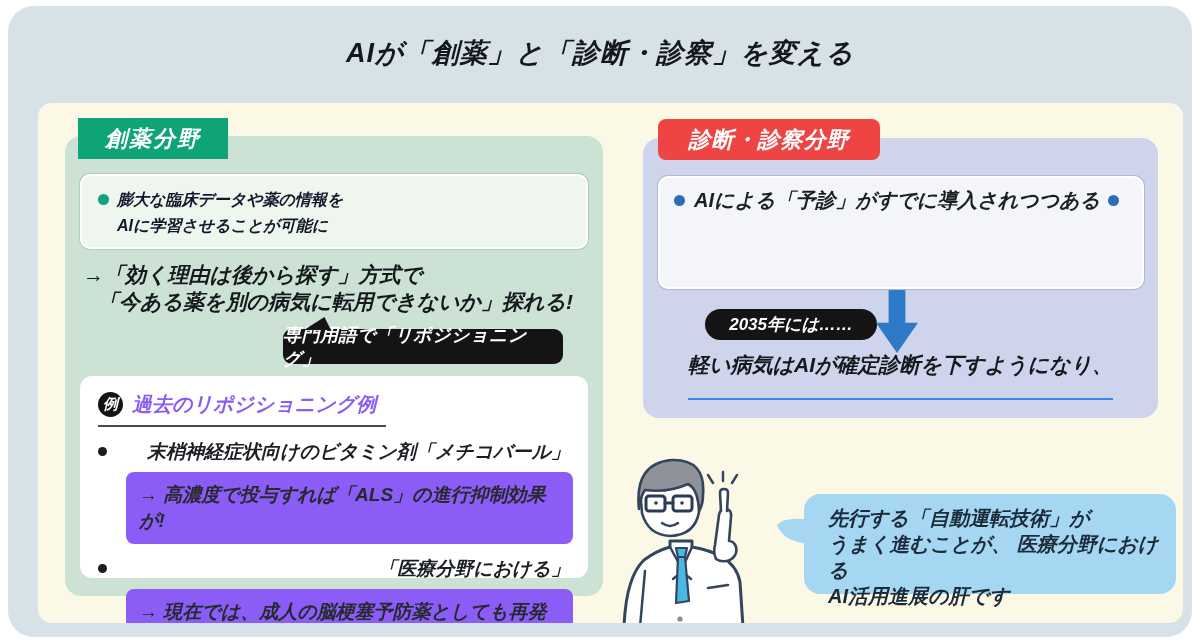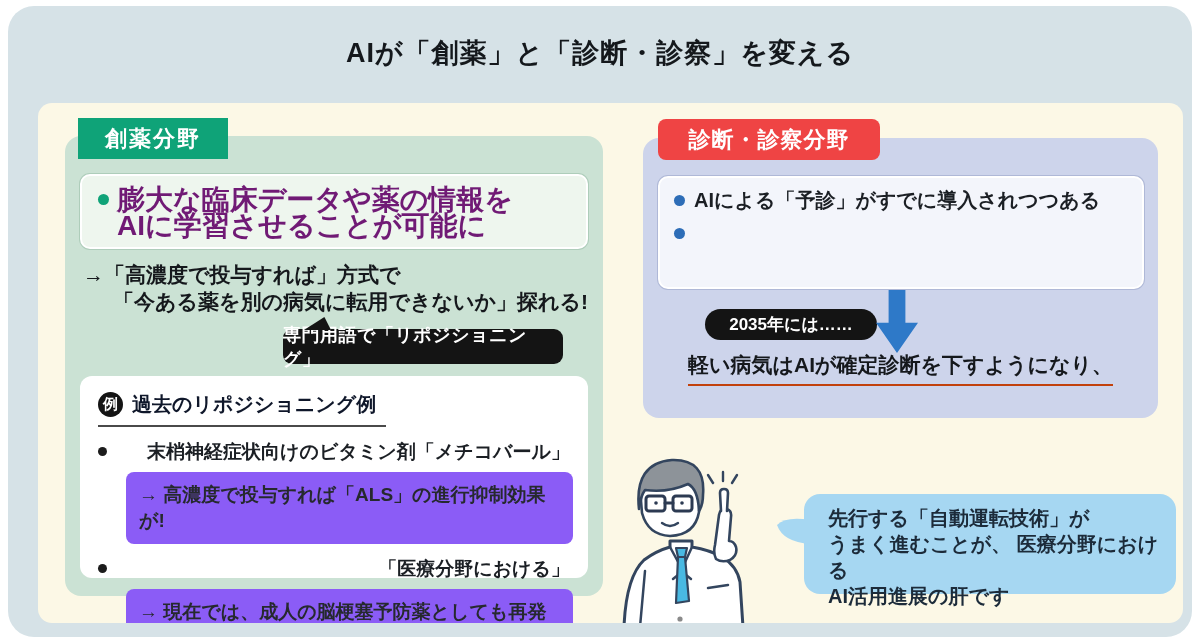--- a/index.html
+++ b/index.html
@@ -1,20 +1,20 @@
 <!DOCTYPE html>
 <html lang="ja"><head>
 <meta charset="utf-8">
 <style>
   * { margin:0; padding:0; box-sizing:border-box; }
   body {
     font-family: "Liberation Sans", "DejaVu Sans", sans-serif;
     background:#ffffff; width:1200px; height:643px; overflow:hidden;
   }
-  .stage { position:relative; width:1200px; height:467px; background:#ffffff; }
+  .stage { position:relative; width:1200px; height:467px; background:#ffffff;font-style:italic; }
   .frame {
     position:absolute; left:8px; top:6px; width:1184px; height:631px;
     background:#d6e2e7; border-radius:26px;
   }
   .title {
     position:absolute; left:0; top:29px; width:100%; text-align:center;
     font-size:27px; font-weight:700; color:#14181c; letter-spacing:1px;
   }
   .content {
     position:absolute; left:30px; top:97px; width:1145px; height:520px;
@@ -33,26 +33,26 @@
   .wbox-capability {
     position:absolute; left:42px; top:71px; width:508px; height:75px;
     background:#eef6ee; border:2px solid #ffffff; border-radius:10px;
     box-shadow:0 0 0 1px rgba(140,180,155,.45);
     padding:11px 16px; display:flex; gap:8px;
   }
   .dot { width:11px; height:11px; border-radius:50%; flex:0 0 auto; margin-top:7px; }
   .dot.green { background:#0fa378; }
   .dot.blue  { background:#2d6db7; }
   .dot.black { background:#1c1c1c; width:9px; height:9px; margin-top:8px; }
-  .cap-text { font-size:28px; font-weight:600; color:#701a75; line-height:26px; }
+  .cap-text { font-size:16px; font-weight:600; color:#0f172a; line-height:26px; }
   .arrow-note {
     position:absolute; left:45px; top:158px; font-size:21px; font-weight:600;
     color:#15181c; line-height:27px;
   }
-  .arrow-note .l2 { display:block; margin-left:30px; }
+  .arrow-note .l2 { display:block; margin-left:15px; }
   .term-badge {
     position:absolute; left:245px; top:226px; width:280px; height:35px;
     background:#141414; border-radius:9px; color:#ffffff; font-size:18px; font-weight:700;
     display:flex; align-items:center; justify-content:center; letter-spacing:0.5px;
   }
   .term-badge .tail {
     position:absolute; left:18px; top:-12px; width:30px; height:13px;
     background:#141414; clip-path:polygon(10% 100%, 100% 100%, 78% 0);
   }
   .wbox-examples {
@@ -60,60 +60,60 @@
     background:#ffffff; border-radius:12px; padding:15px 18px 0 18px;
   }
   .ex-head {
     display:flex; align-items:center; gap:9px; width:fit-content;
     border-bottom:2px solid #4a4a4a; padding:0 10px 7px 0;
   }
   .ex-icon {
     width:25px; height:25px; border-radius:50%; background:#141414; color:#fff;
     font-size:15px; font-weight:700; display:flex; align-items:center; justify-content:center;
   }
-  .ex-title { font-size:20px; font-weight:700; color:#0f172a; }
+  .ex-title { font-size:20px; font-weight:700; color:#8b5cf6; }
   .ex-item { display:flex; gap:8px; margin-top:12px;justify-content:space-between; }
   .ex-label { font-size:19px; font-weight:600; color:#1b1f24; }
   .yellow-box {
     margin:7px 0 0 28px; width:447px; background:#8b5cf6; border-radius:8px;
     padding:10px 13px; font-size:19px; font-weight:700; color:#26292e;
   }
   
   .panel-blue {
     position:absolute; left:605px; top:35px; width:515px; height:280px;
     background:#cdd4eb; border-radius:16px;
   }
   .badge-blue {
     position:absolute; left:620px; top:16px; width:222px; height:41px;
     background:#ef4444; border-radius:8px; color:#fff; font-size:22px; font-weight:700;
     display:flex; align-items:center; justify-content:center; letter-spacing:1px;
   }
   .wbox-points {
     position:absolute; left:620px; top:73px; width:486px; height:113px;
     background:#f3f5fb; border:2px solid #ffffff; border-radius:10px;
     box-shadow:0 0 0 1px rgba(140,150,190,.45);
-    padding:10px 14px; display:flex; flex-direction:column; gap:8px;
+    padding:10px 14px; display:flex; flex-direction:row; gap:8px;
   }
   .pt-row { display:flex; gap:9px; }
   .pt-text { font-size:20px; font-weight:600; color:#1b1f24; line-height:25px; }
   .year-badge {
     position:absolute; left:667px; top:206px; width:172px; height:31px;
     background:#141414; border-radius:16px; color:#fff; font-size:17px; font-weight:700;
     display:flex; align-items:center; justify-content:center;
   }
   .big-arrow {
     position:absolute; left:838px; top:187px; width:42px; height:63px; background:#2e79c8;
     clip-path:polygon(30% 0, 70% 0, 70% 52%, 100% 52%, 50% 100%, 0 52%, 30% 52%);
   }
   .conclusion {
     position:absolute; left:605px; top:250px; width:515px; text-align:center;
     font-size:21px; font-weight:700; color:#15181c; line-height:24px;
   }
   .conclusion .u {
-    display:inline-block; border-bottom:2px solid #c2410c; padding-bottom:7px; margin-bottom:4px;
+    display:inline-block; border-bottom:2px solid #3b82f6; padding-bottom:21px; margin-bottom:4px;
   }
   
   .doctor { position:absolute; left:572px; top:346px; width:185px; height:178px; }
   .bubble {
     position:absolute; left:766px; top:391px; width:372px; height:100px;
     background:#a6d7f2; border-radius:16px; padding:11px 0 0 24px;
     font-size:20px; font-weight:600; color:#1c2b3a; line-height:26px;
   }
   .bubble .tail { position:absolute; left:-30px; top:20px; }
 </style>
@@ -131,21 +131,21 @@
 
       <div class="wbox-capability">
         <span class="dot green"></span>
         <div class="cap-text">
           <span>膨大な臨床データや薬の情報を</span><br>
           <span>AIに学習させることが可能に</span>
         </div>
       </div>
 
       <div class="arrow-note">
-        <span class="l1">→「高濃度で投与すれば」方式で</span>
+        <span class="l1">→「効く理由は後から探す」方式で</span>
         <span class="l2">「今ある薬を別の病気に転用できないか」探れる!</span>
       </div>
 
       <div class="term-badge">
         <span class="tail"></span>
         <span>専門用語で「リポジショニング」</span>
       </div>
 
       <div class="wbox-examples">
         <div class="ex-head">

